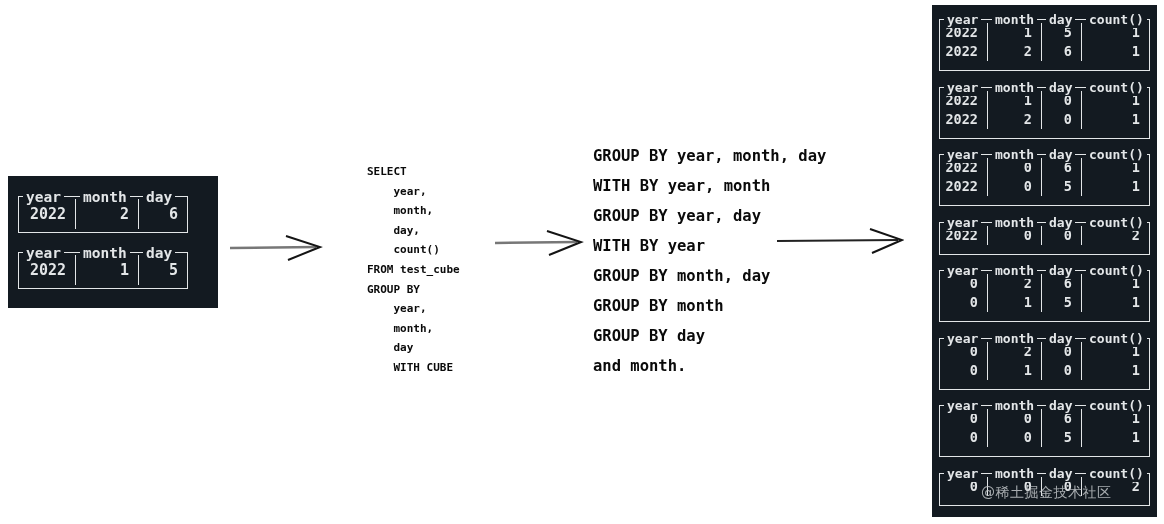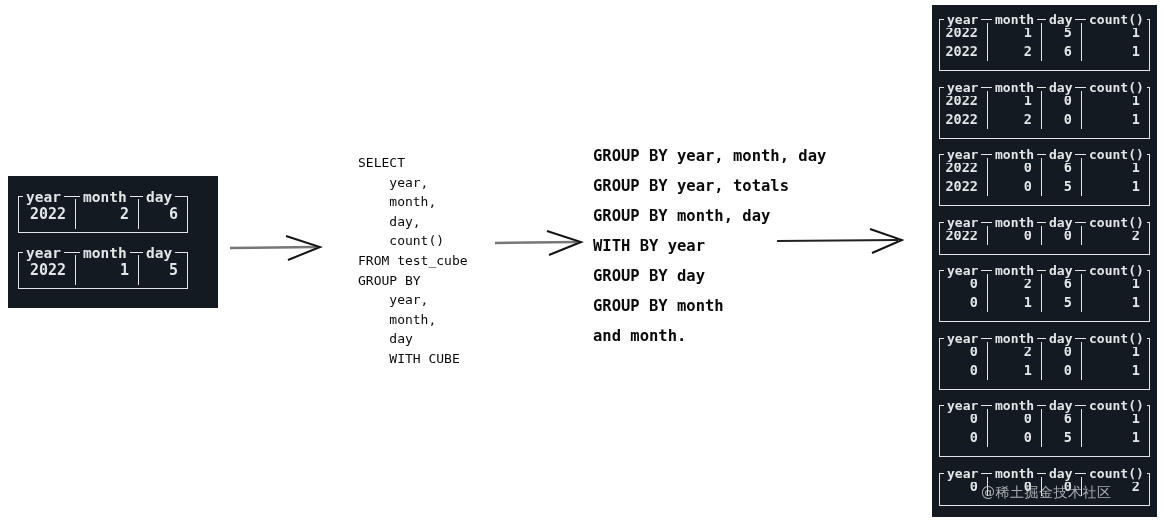--- a/index.html
+++ b/index.html
@@ -30,23 +30,23 @@
 
   .left-panel .ch-table{padding:2px 0 3px;width:170px;}
   .left-panel .ch-h{font-size:14.5px;line-height:16px;}
   .left-panel .ch-cell{font-size:15px;line-height:30px;height:30px;}
 
   .right-panel .ch-table{padding:3px 0 9px;width:211px;}
   .right-panel .ch-h{font-size:13px;line-height:16px;}
   .right-panel .ch-cell{font-size:13.5px;line-height:19px;height:19px;}
 
   .sql-code{
-    position:absolute;left:351px;top:146px;margin:7px;
+    position:absolute;left:351px;top:146px;margin:16px;
     font-family:"DejaVu Sans Mono","Liberation Mono",monospace;
-    font-size:13px;line-height:19.6px;font-weight:400;color:var(--ink);white-space:pre;
+    font-size:11px;line-height:19.6px;font-weight:700;color:var(--ink);white-space:pre;
   }
   .groupby-list{position:absolute;left:593px;top:141px;color:var(--ink);}
   .groupby-line{height:30px;line-height:30px;font-size:15.5px;font-weight:700;white-space:pre;}
 
   .arrow{position:absolute;}
   .arrow-1{left:228px;top:231px;}
   .arrow-2{left:493px;top:226px;}
   .arrow-3{left:776px;top:225px;}
 
   .watermark{
@@ -104,25 +104,26 @@
     day
     WITH CUBE</pre>
 
   <svg class="arrow arrow-2" width="92" height="32" viewBox="0 0 92 32">
     <path d="M2 17 L84 16" stroke="#777777" stroke-width="2.5" fill="none"></path>
     <path d="M54 5 L88 16 L56 29" stroke="#141414" stroke-width="2" fill="none" stroke-linejoin="miter"></path>
   </svg>
 
   <div class="groupby-list" id="groupby-list">
       <div class="groupby-line">GROUP BY year, month, day</div>
-      <div class="groupby-line">GROUP BY year, totals</div>
+      <div class="groupby-line">WITH BY year, month</div>
+      <div class="groupby-line">GROUP BY year, day</div>
+      <div class="groupby-line">WITH BY year</div>
       <div class="groupby-line">GROUP BY month, day</div>
-      <div class="groupby-line">WITH BY year</div>
+      <div class="groupby-line">GROUP BY month</div>
       <div class="groupby-line">GROUP BY day</div>
-      <div class="groupby-line">GROUP BY month</div>
       <div class="groupby-line">and month.</div>
     </div>
 
   <svg class="arrow arrow-3" width="128" height="30" viewBox="0 0 128 30">
     <path d="M1 16 L122 15" stroke="#222222" stroke-width="2" fill="none"></path>
     <path d="M94 4 L126 15 L96 28" stroke="#141414" stroke-width="2" fill="none" stroke-linejoin="miter"></path>
   </svg>
 
   <div class="panel right-panel" id="output-panel">
       <div class="ch-table">

